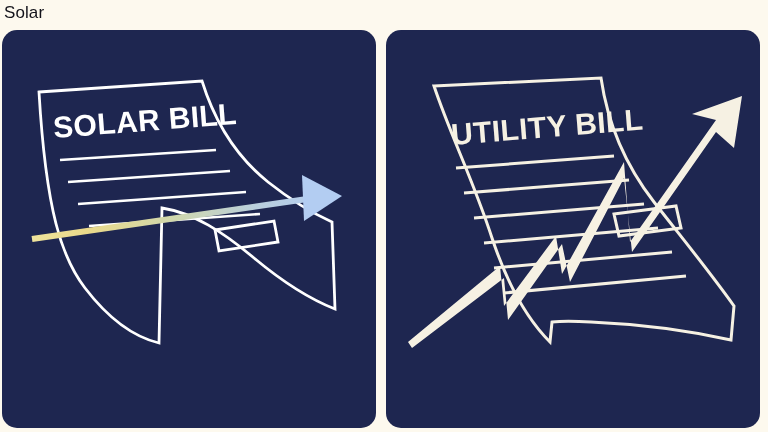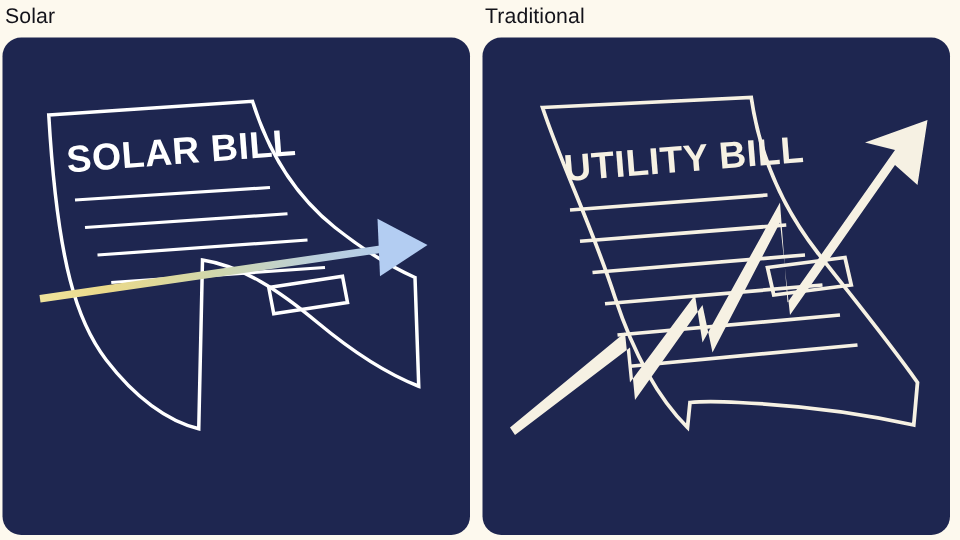--- a/index.html
+++ b/index.html
@@ -112,21 +112,20 @@
 
         <g>
           <line class="flat-arrow-shaft" stroke="url(#solarGrad)" x1="30" y1="209" x2="312" y2="168"></line>
           <path fill="#b3cdf2" d="M 300 145 L 340 166 L 302 191 Z"></path>
         </g>
       </svg>
     </div>
   </div>
 
   <div class="col right">
-    <div class="col-label">Traditional</div>
 
     <div class="panel">
       <svg viewBox="0 0 374 398" xmlns="http://www.w3.org/2000/svg">
 
         <g>
           <path class="doc-edge-c" d="M 48 56
                    L 215 48
                    C 222 96, 240 136, 268 172
                    C 296 208, 324 242, 348 276
                    L 345 310

